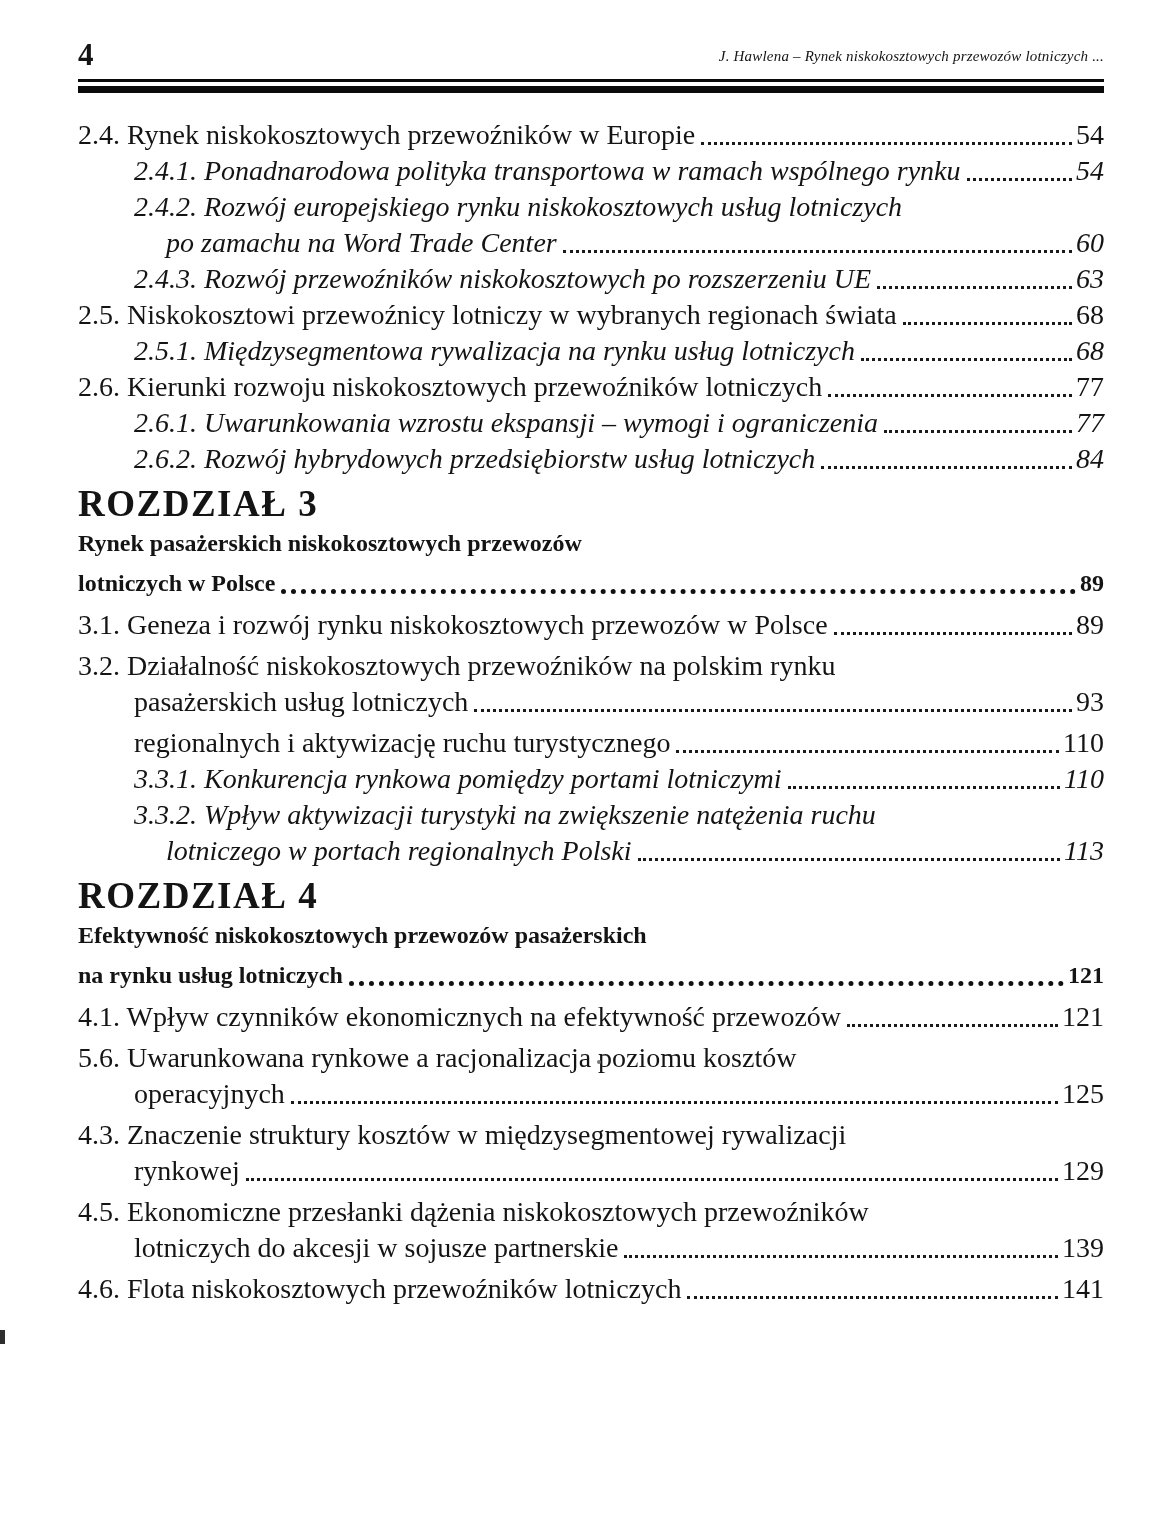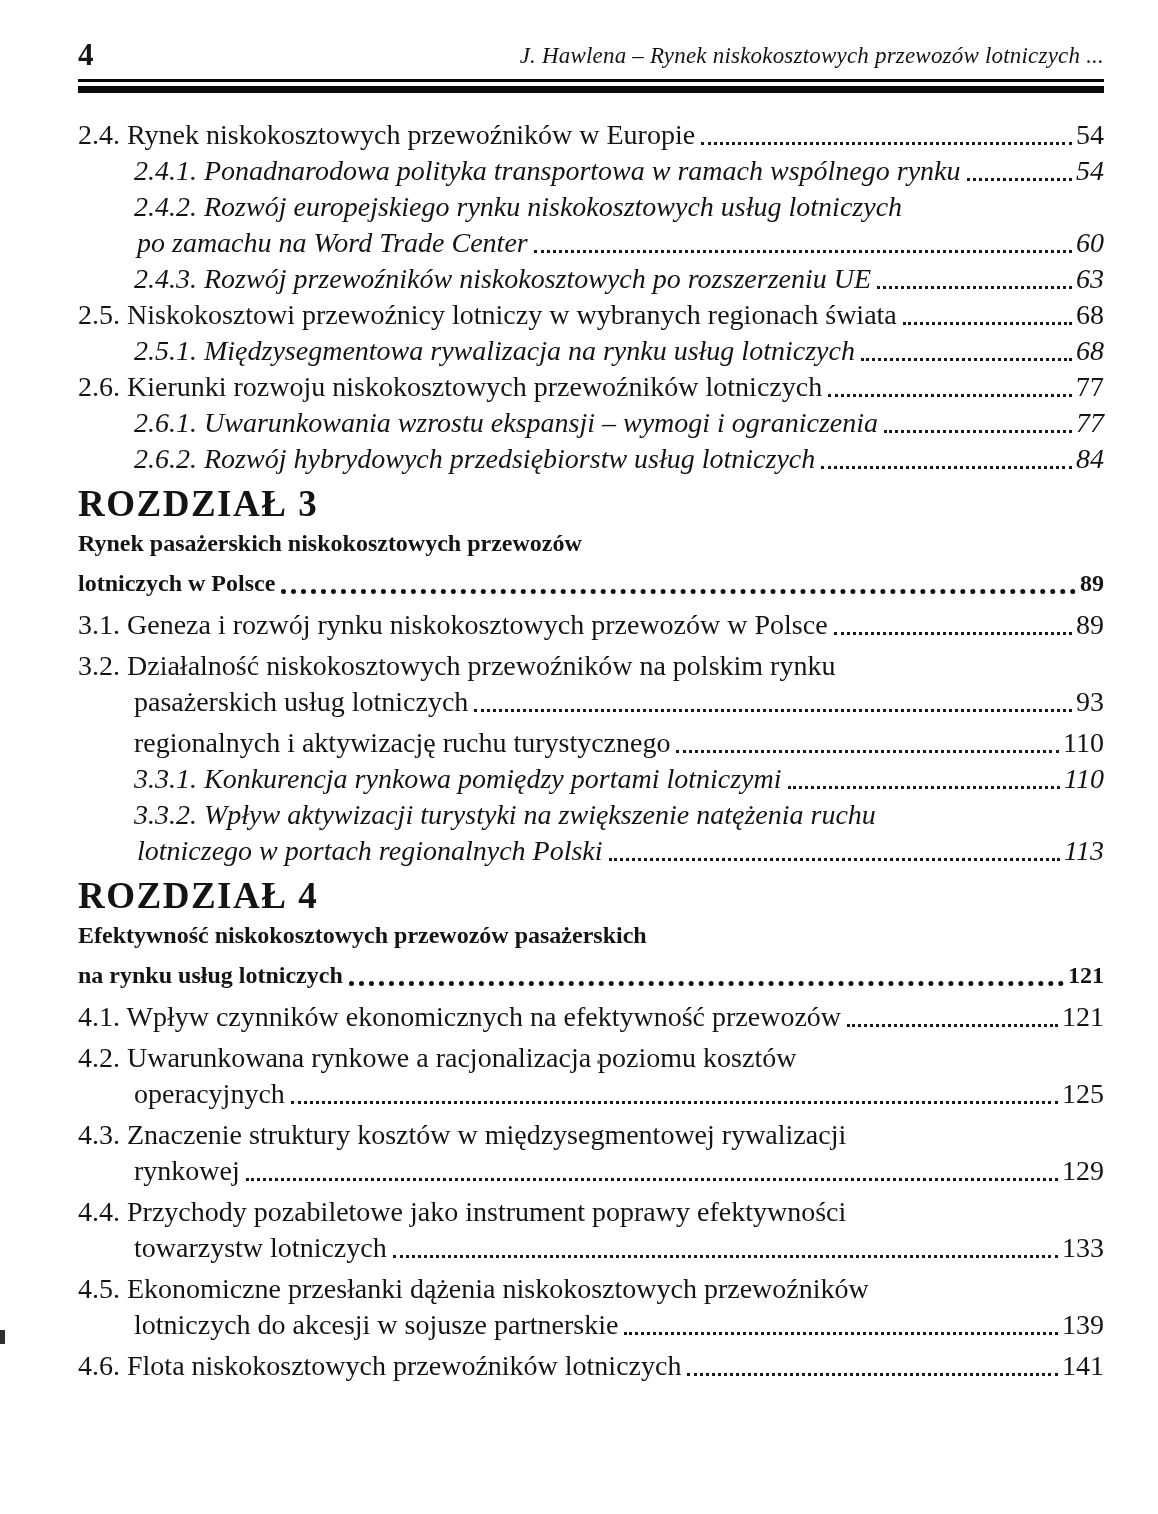--- a/index.html
+++ b/index.html
@@ -9,36 +9,36 @@
     background:#ffffff;
     color:#141414;
     font-family:"Liberation Serif","DejaVu Serif",serif;
     overflow:hidden;
   }
   .content{padding:38px 54px 0 78px;}
 
   
   .header-row{display:flex;justify-content:space-between;align-items:flex-end;height:32px;}
   .pagenum{font-size:31px;font-weight:bold;line-height:30px;}
-  .running{font-style:italic;font-size:23px;line-height:28px;letter-spacing:.2px;}
+  .running{font-style:italic;font-size:15px;line-height:28px;letter-spacing:.2px;}
   .rule{margin-top:9px;}
   .rule .r1{height:3px;background:#0a0a0a;}
   .rule .rgap{height:4px;}
   .rule .r2{height:7px;background:#0a0a0a;}
 
   
   .toc{margin-top:24px;font-size:28px;}
   .row{display:flex;align-items:flex-end;line-height:36px;text-align:right;}
   .txt{white-space:nowrap;}
   .pg{white-space:nowrap;}
   .leader{flex:1 1 auto;min-width:14px;border-bottom:3px dotted #1a1a1a;margin:0 4px 8px 6px;}
   .entry.lv2 .row{font-style:italic;}
   .cont1{margin-left:56px;}
   .first2{margin-left:56px;}
-  .cont2{margin-left:59px;}
+  .cont2{margin-left:88px;}
   .entry.spaced{margin-top:5px;}
 
   
   .chapter{margin-top:8px;margin-bottom:4px;}
   .chapter-heading{font-weight:bold;font-size:37px;line-height:38px;letter-spacing:1.5px;}
   .chapter .row{font-weight:bold;font-size:24px;line-height:40px;}
   .chapter .leader{border-bottom:5px dotted #111;margin-bottom:9px;}
 
   
   .speck-left{position:absolute;left:0;top:1330px;width:5px;height:14px;background:#2e2e2e;}
@@ -192,46 +192,36 @@
         </div>
         <div class="entry lv1">
           <div class="row ">
             <span class="txt">4.1. Wpływ czynników ekonomicznych na efektywność przewozów</span>
             <span class="leader"></span>
             <span class="pg">121</span>
           </div>
         </div>
         <div class="entry lv1 spaced">
           <div class="row ">
-            <span class="txt">4.2. Uwarunkowana rynkowe a racjonalizacja poziomu kosztów</span>
+            <span class="txt">5.6. Uwarunkowana rynkowe a racjonalizacja poziomu kosztów</span>
           </div>
           <div class="row cont1">
             <span class="txt">operacyjnych</span>
             <span class="leader"></span>
             <span class="pg">125</span>
           </div>
         </div>
         <div class="entry lv1 spaced">
           <div class="row ">
             <span class="txt">4.3. Znaczenie struktury kosztów w międzysegmentowej rywalizacji</span>
           </div>
           <div class="row cont1">
             <span class="txt">rynkowej</span>
             <span class="leader"></span>
             <span class="pg">129</span>
-          </div>
-        </div>
-        <div class="entry lv1 spaced">
-          <div class="row ">
-            <span class="txt">4.4. Przychody pozabiletowe jako instrument poprawy efektywności</span>
-          </div>
-          <div class="row cont1">
-            <span class="txt">towarzystw lotniczych</span>
-            <span class="leader"></span>
-            <span class="pg">133</span>
           </div>
         </div>
         <div class="entry lv1 spaced">
           <div class="row ">
             <span class="txt">4.5. Ekonomiczne przesłanki dążenia niskokosztowych przewoźników</span>
           </div>
           <div class="row cont1">
             <span class="txt">lotniczych do akcesji w sojusze partnerskie</span>
             <span class="leader"></span>
             <span class="pg">139</span>

